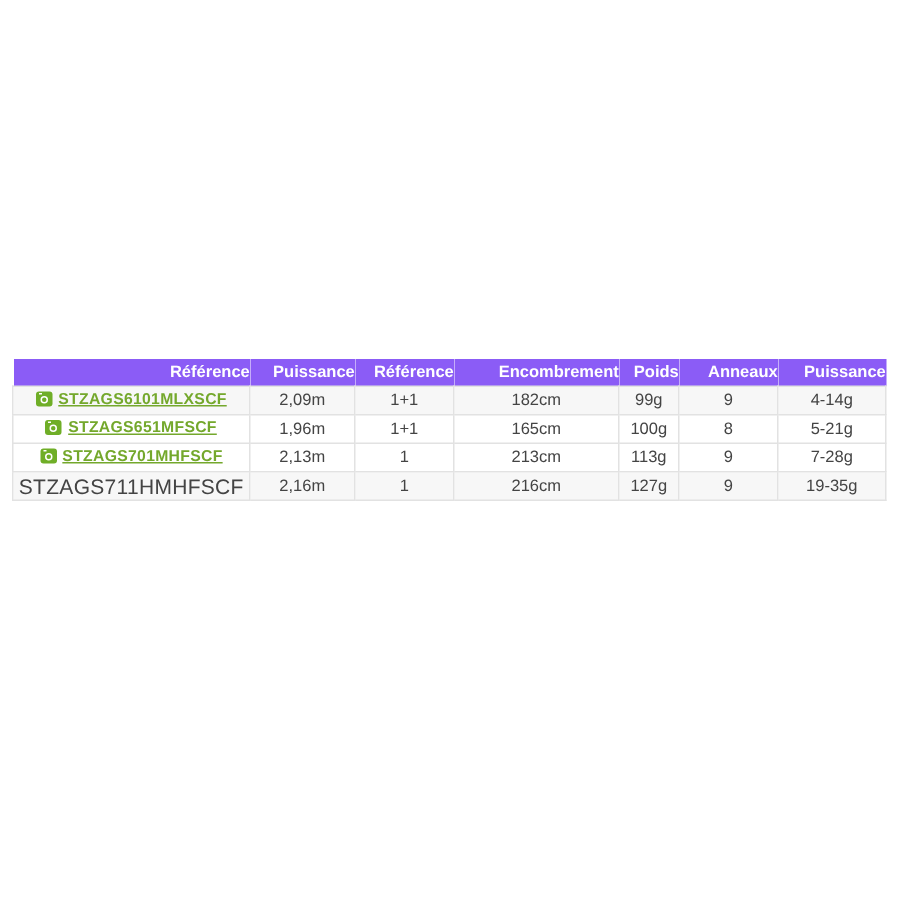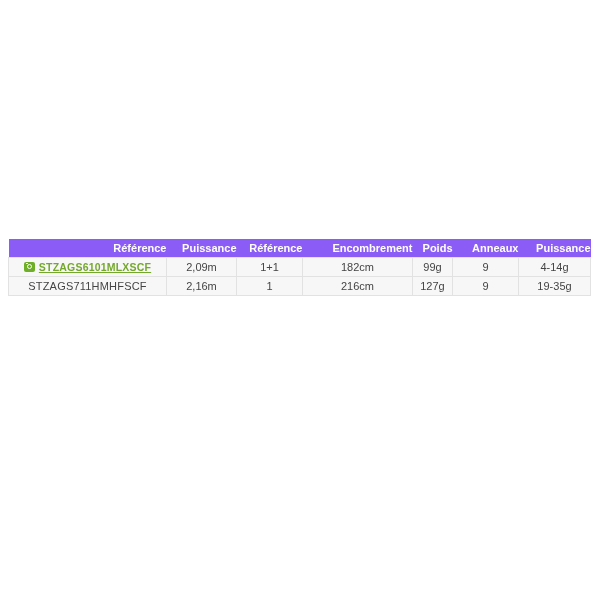--- a/index.html
+++ b/index.html
@@ -24,21 +24,21 @@
     height:18px;padding:0 2px;text-align:center;vertical-align:middle;
     border:1px solid #e2e2e2;white-space:nowrap;overflow:hidden;
   }
   table.spec-table tbody tr.odd td{background:#f7f7f7;}
   table.spec-table tbody tr.even td{background:#ffffff;}
   .ref-cell{display:inline-flex;align-items:center;gap:4px;justify-content:center;}
   a.ref-link{
     color:#74a82c;text-decoration:underline;font-weight:bold;
     font-size:10.5px;letter-spacing:0.2px;cursor:pointer;
   }
-  .plain-ref{color:#444444;font-size:11px;letter-spacing:0.2px;}
+  .plain-ref{color:#444444;font-size:14px;letter-spacing:0.2px;}
   .cam-icon{
     display:inline-block;width:11px;height:10px;background:#6fae27;
     border-radius:2px;position:relative;flex:0 0 auto;cursor:pointer;
   }
   .cam-icon::before{ 
     content:"";position:absolute;left:3px;top:2.5px;width:3px;height:3px;
     border:1px solid #ffffff;border-radius:50%;
   }
   .cam-icon::after{ 
     content:"";position:absolute;left:2px;top:1px;width:2px;height:1px;
@@ -78,20 +78,48 @@
             <a class="ref-link">STZAGS6101MLXSCF</a>
           </span>
         </td>
         <td>2,09m</td>
         <td>1+1</td>
         <td>182cm</td>
         <td>99g</td>
         <td>9</td>
         <td>4-14g</td>
       </tr>
+      <tr class="even">
+        <td>
+          <span class="ref-cell">
+            <span class="cam-icon"></span>
+            <a class="ref-link">STZAGS651MFSCF</a>
+          </span>
+        </td>
+        <td>1,96m</td>
+        <td>1+1</td>
+        <td>165cm</td>
+        <td>100g</td>
+        <td>8</td>
+        <td>5-21g</td>
+      </tr>
+      <tr class="even">
+        <td>
+          <span class="ref-cell">
+            <span class="cam-icon"></span>
+            <a class="ref-link">STZAGS701MHFSCF</a>
+          </span>
+        </td>
+        <td>2,13m</td>
+        <td>1</td>
+        <td>213cm</td>
+        <td>113g</td>
+        <td>9</td>
+        <td>7-28g</td>
+      </tr>
       <tr class="odd">
         <td>
           <span class="ref-cell">
             <span class="plain-ref">STZAGS711HMHFSCF</span>
           </span>
         </td>
         <td>2,16m</td>
         <td>1</td>
         <td>216cm</td>
         <td>127g</td>

